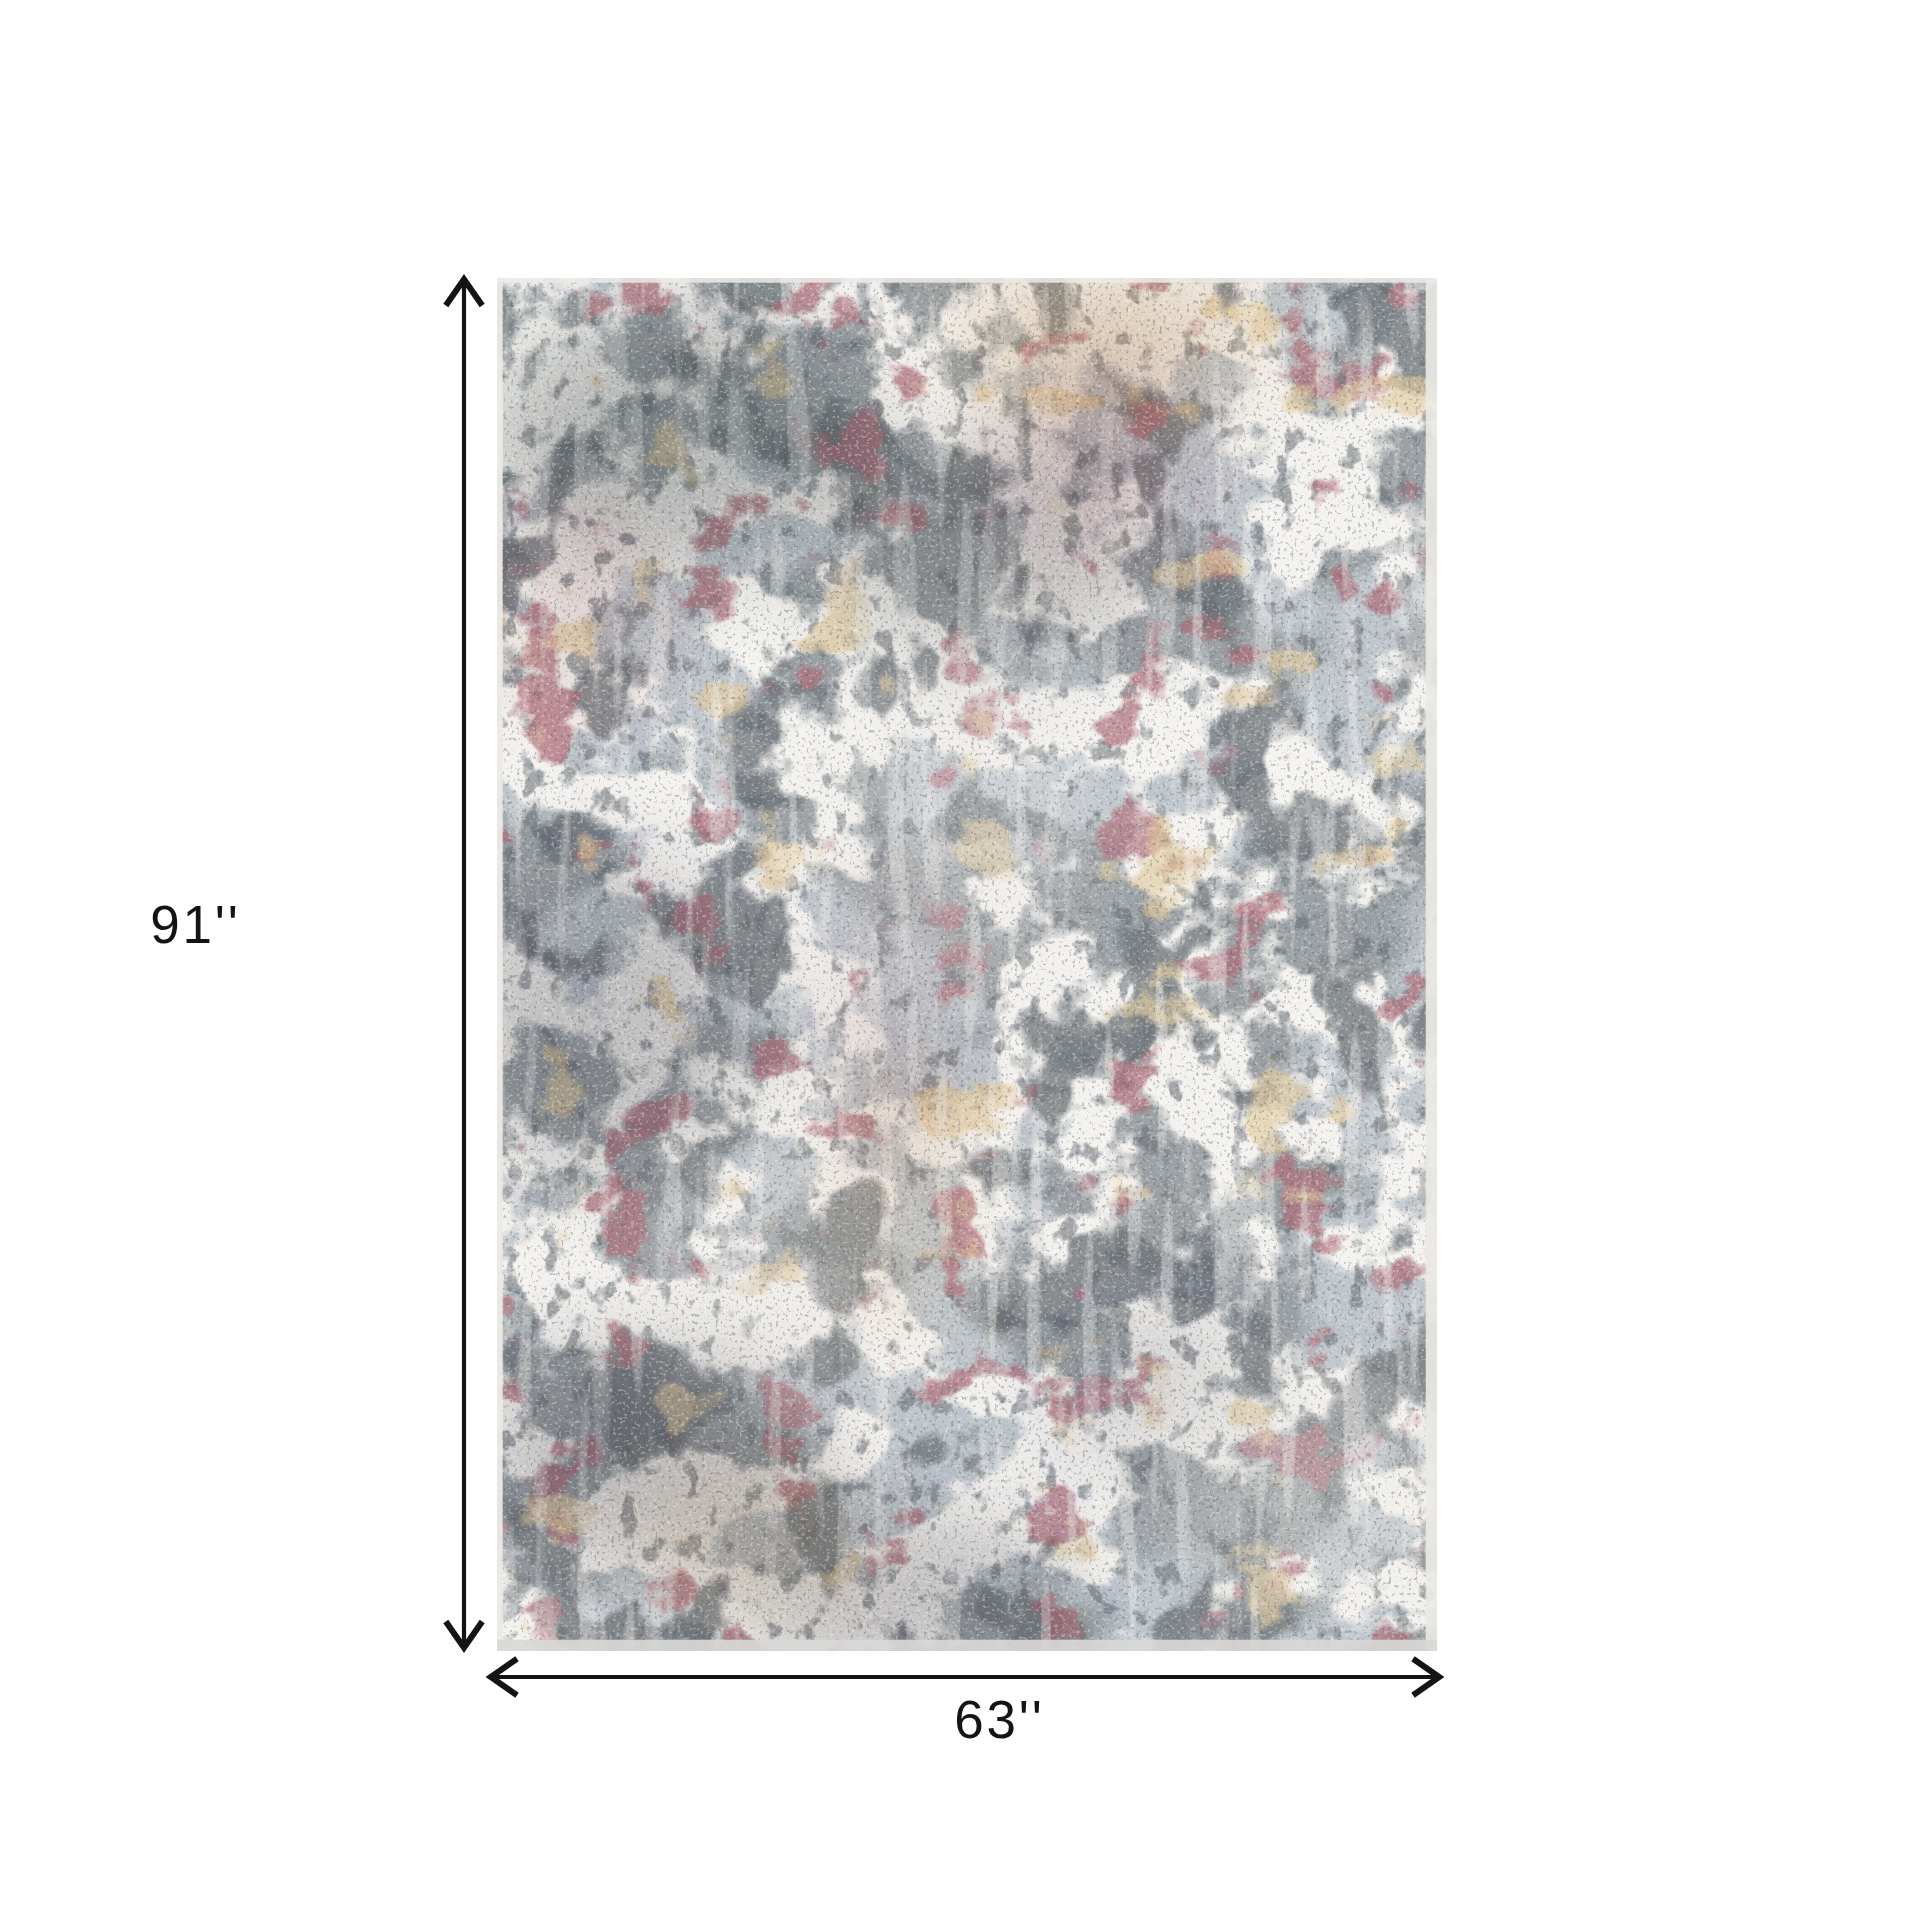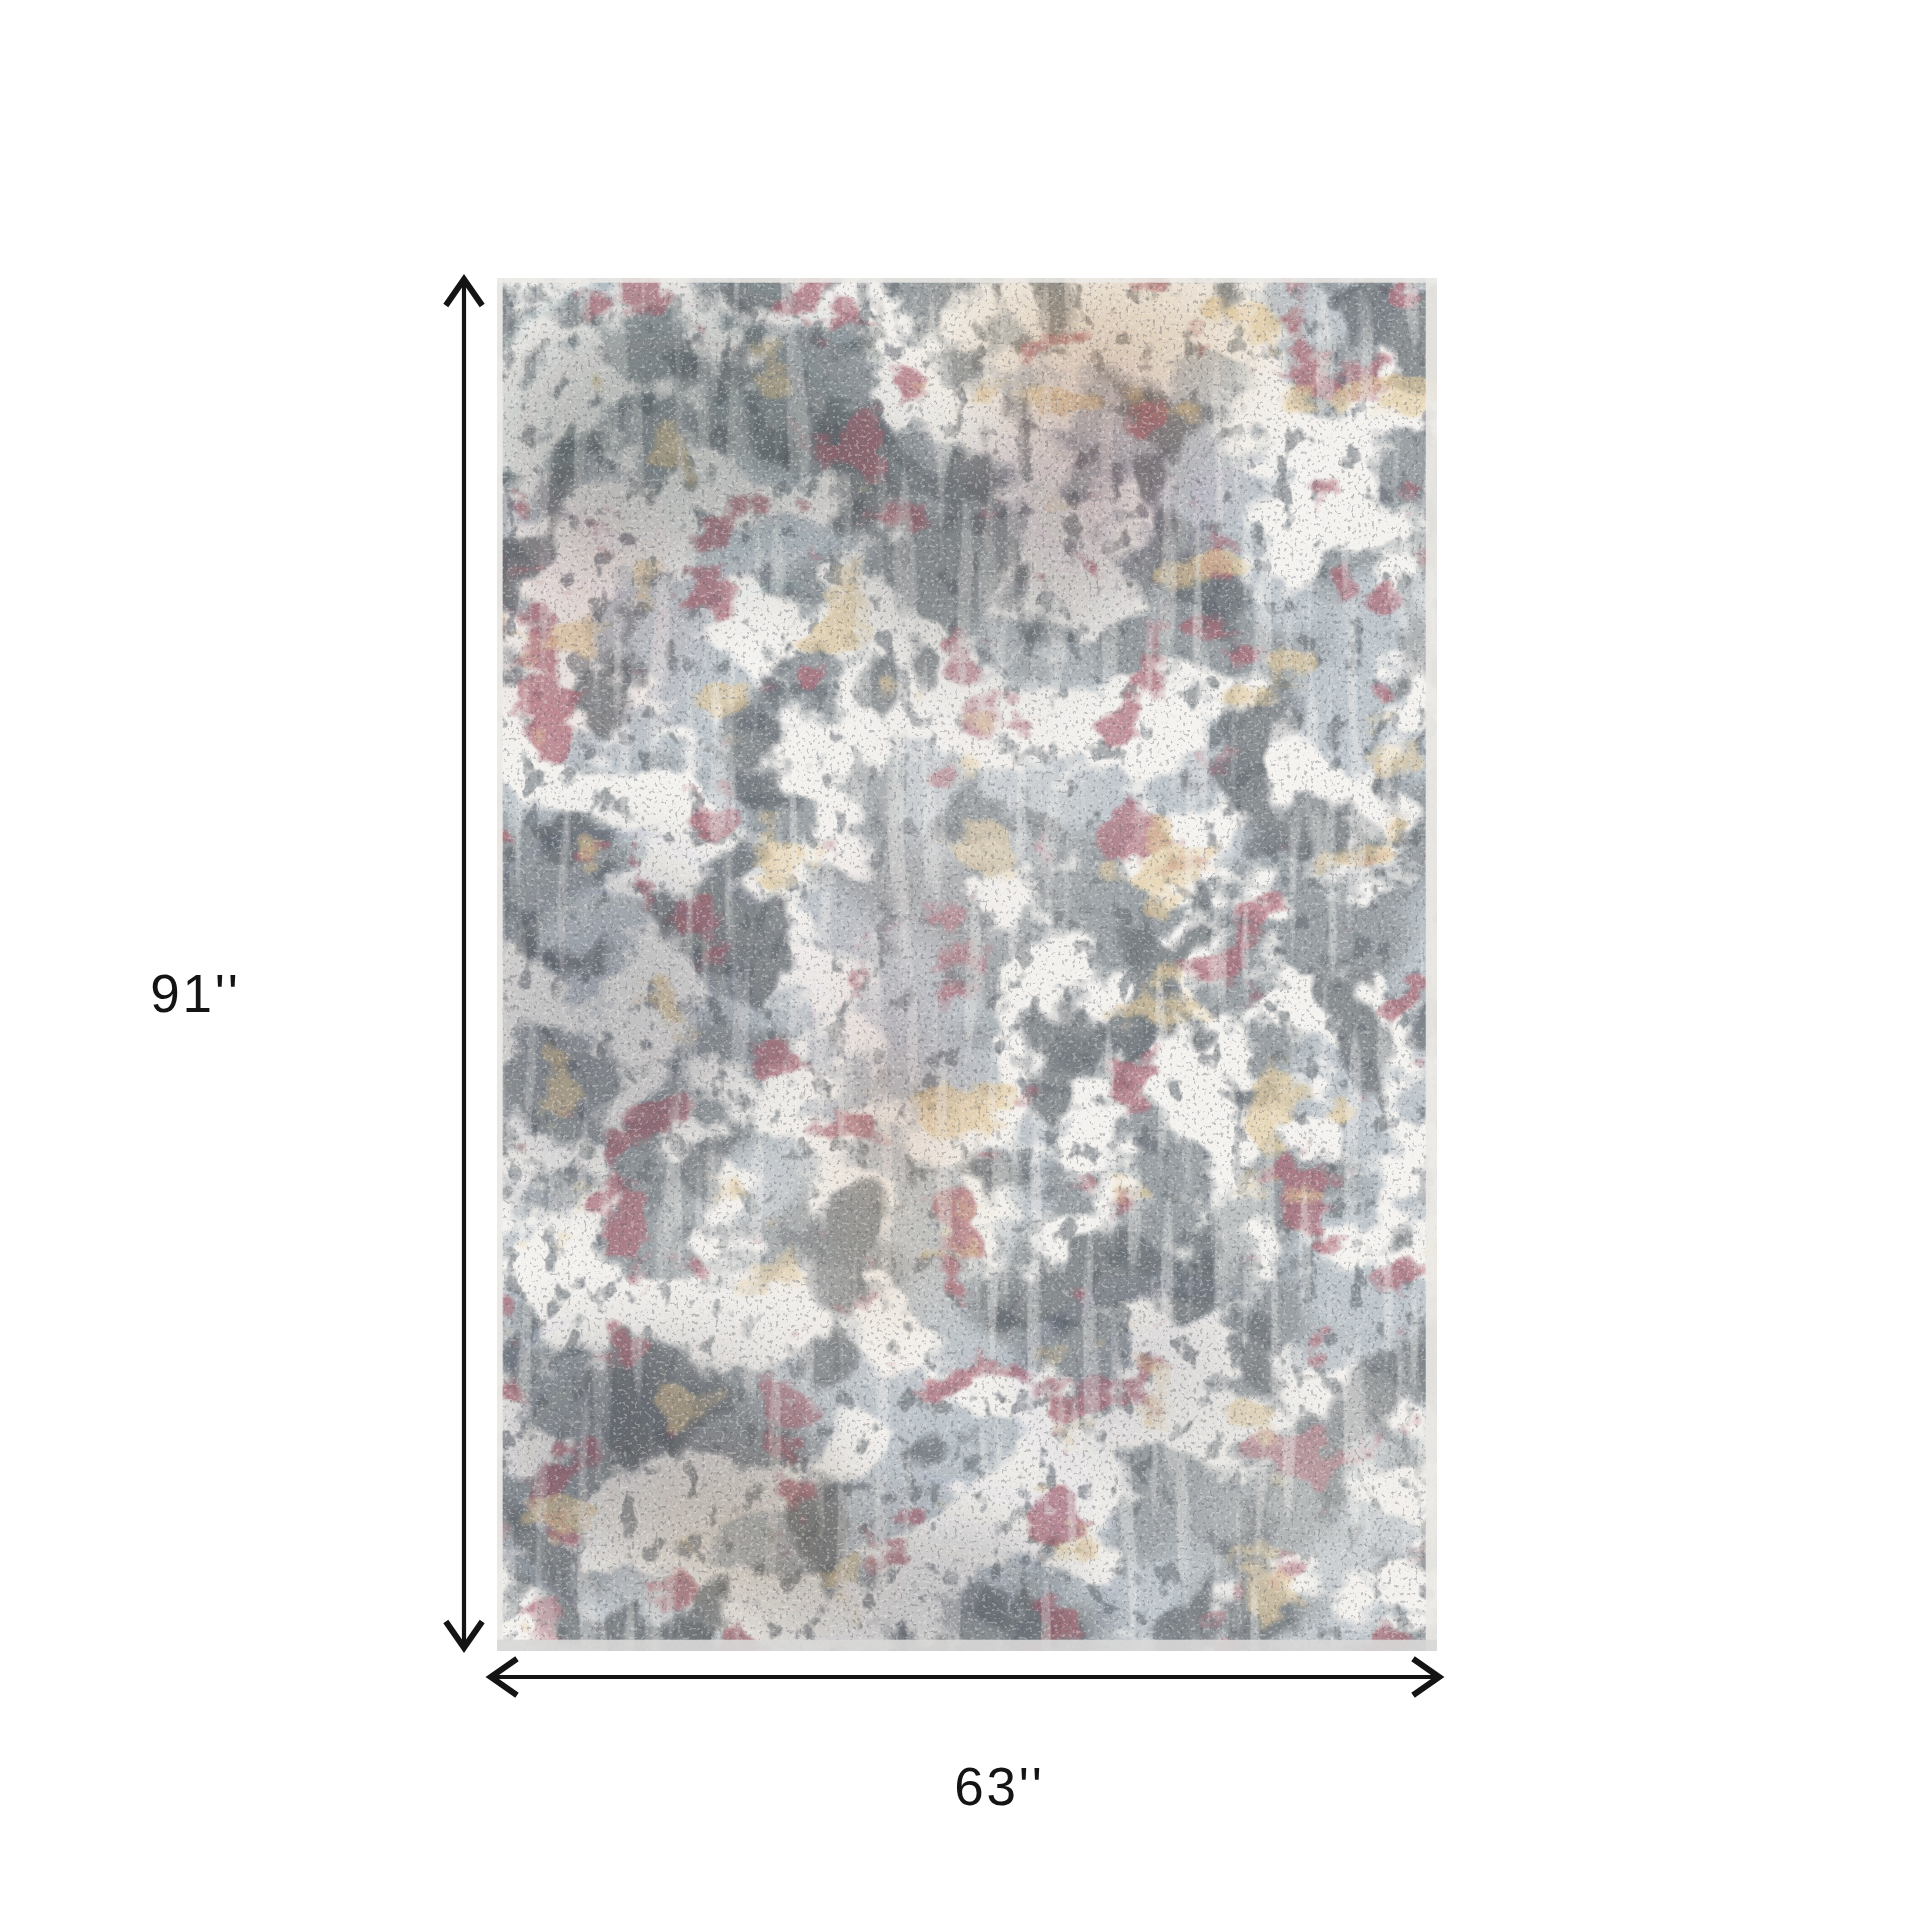--- a/index.html
+++ b/index.html
@@ -47,27 +47,27 @@
     position: absolute;
     color: #141414;
     font-size: 53px;
     letter-spacing: 2.8px;
     text-align: center;
     line-height: 72px;
     white-space: nowrap;
   }
   .dim-label-height {
     left: 111px;
-    top: 958px;
+    top: 889px;
     width: 169px;
     height: 72px;
   }
   .dim-label-width {
     left: 913px;
-    top: 1751px;
+    top: 1684px;
     width: 173px;
     height: 72px;
   }
 </style>
 </head>
 <body>
 
 <div class="canvas">
 
   <div class="rug">

